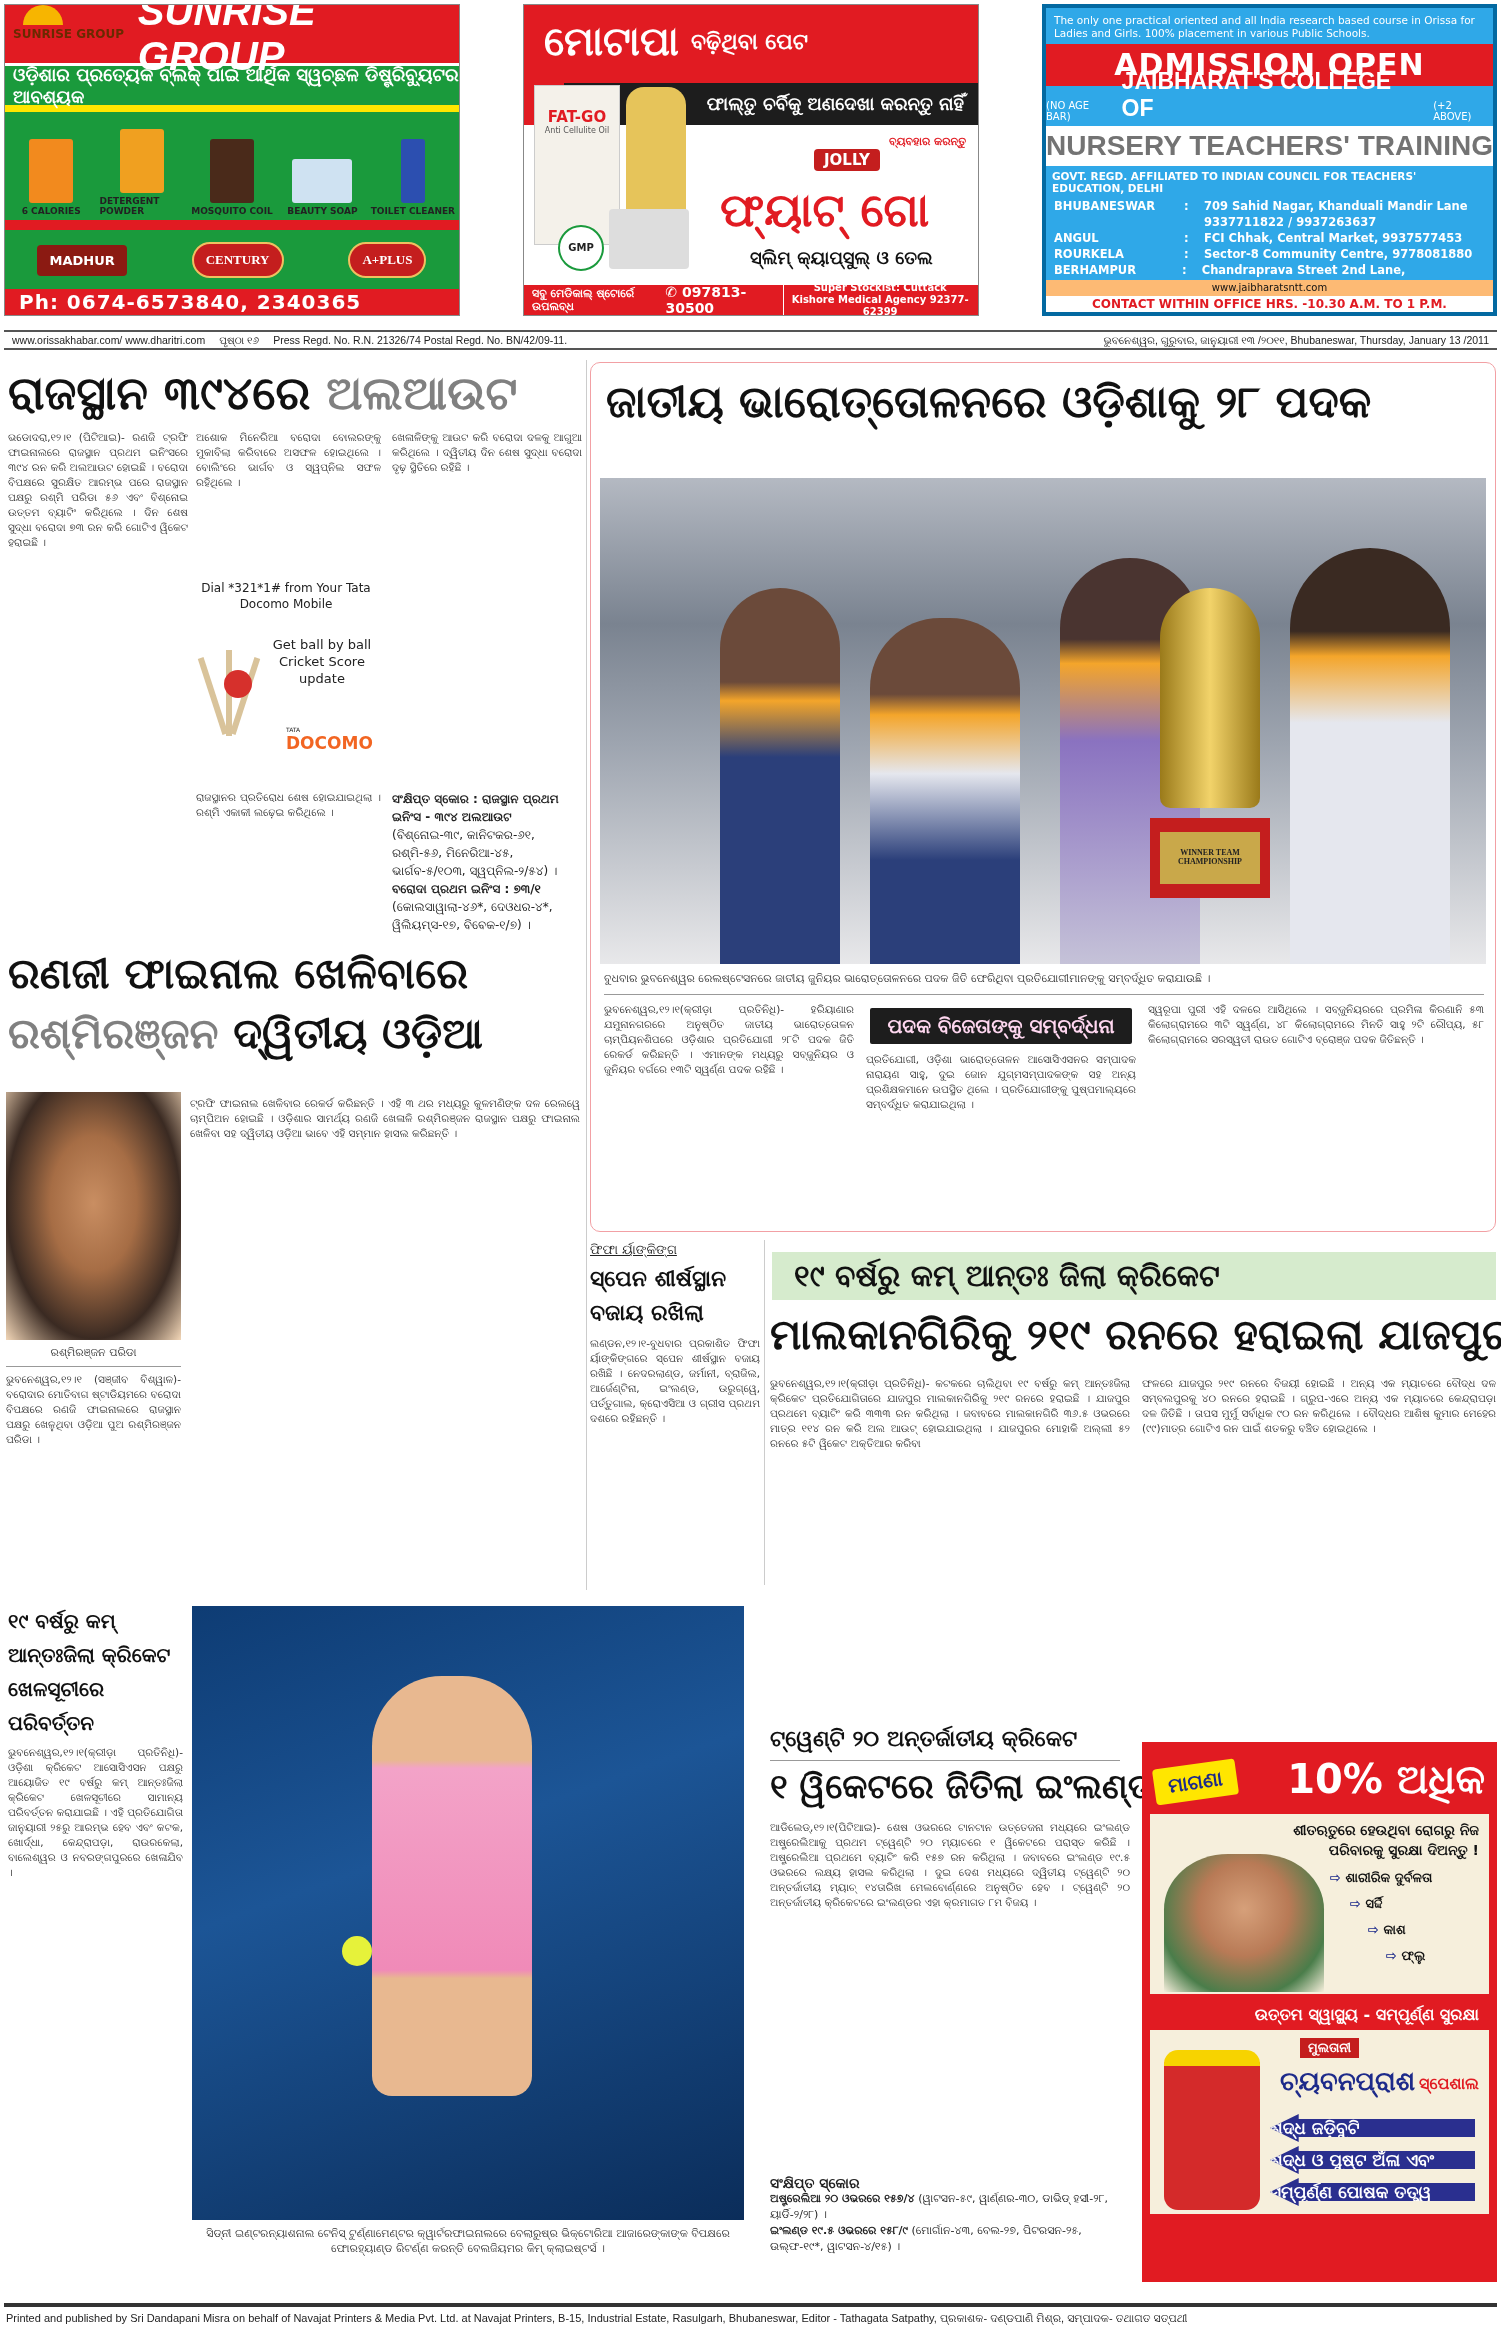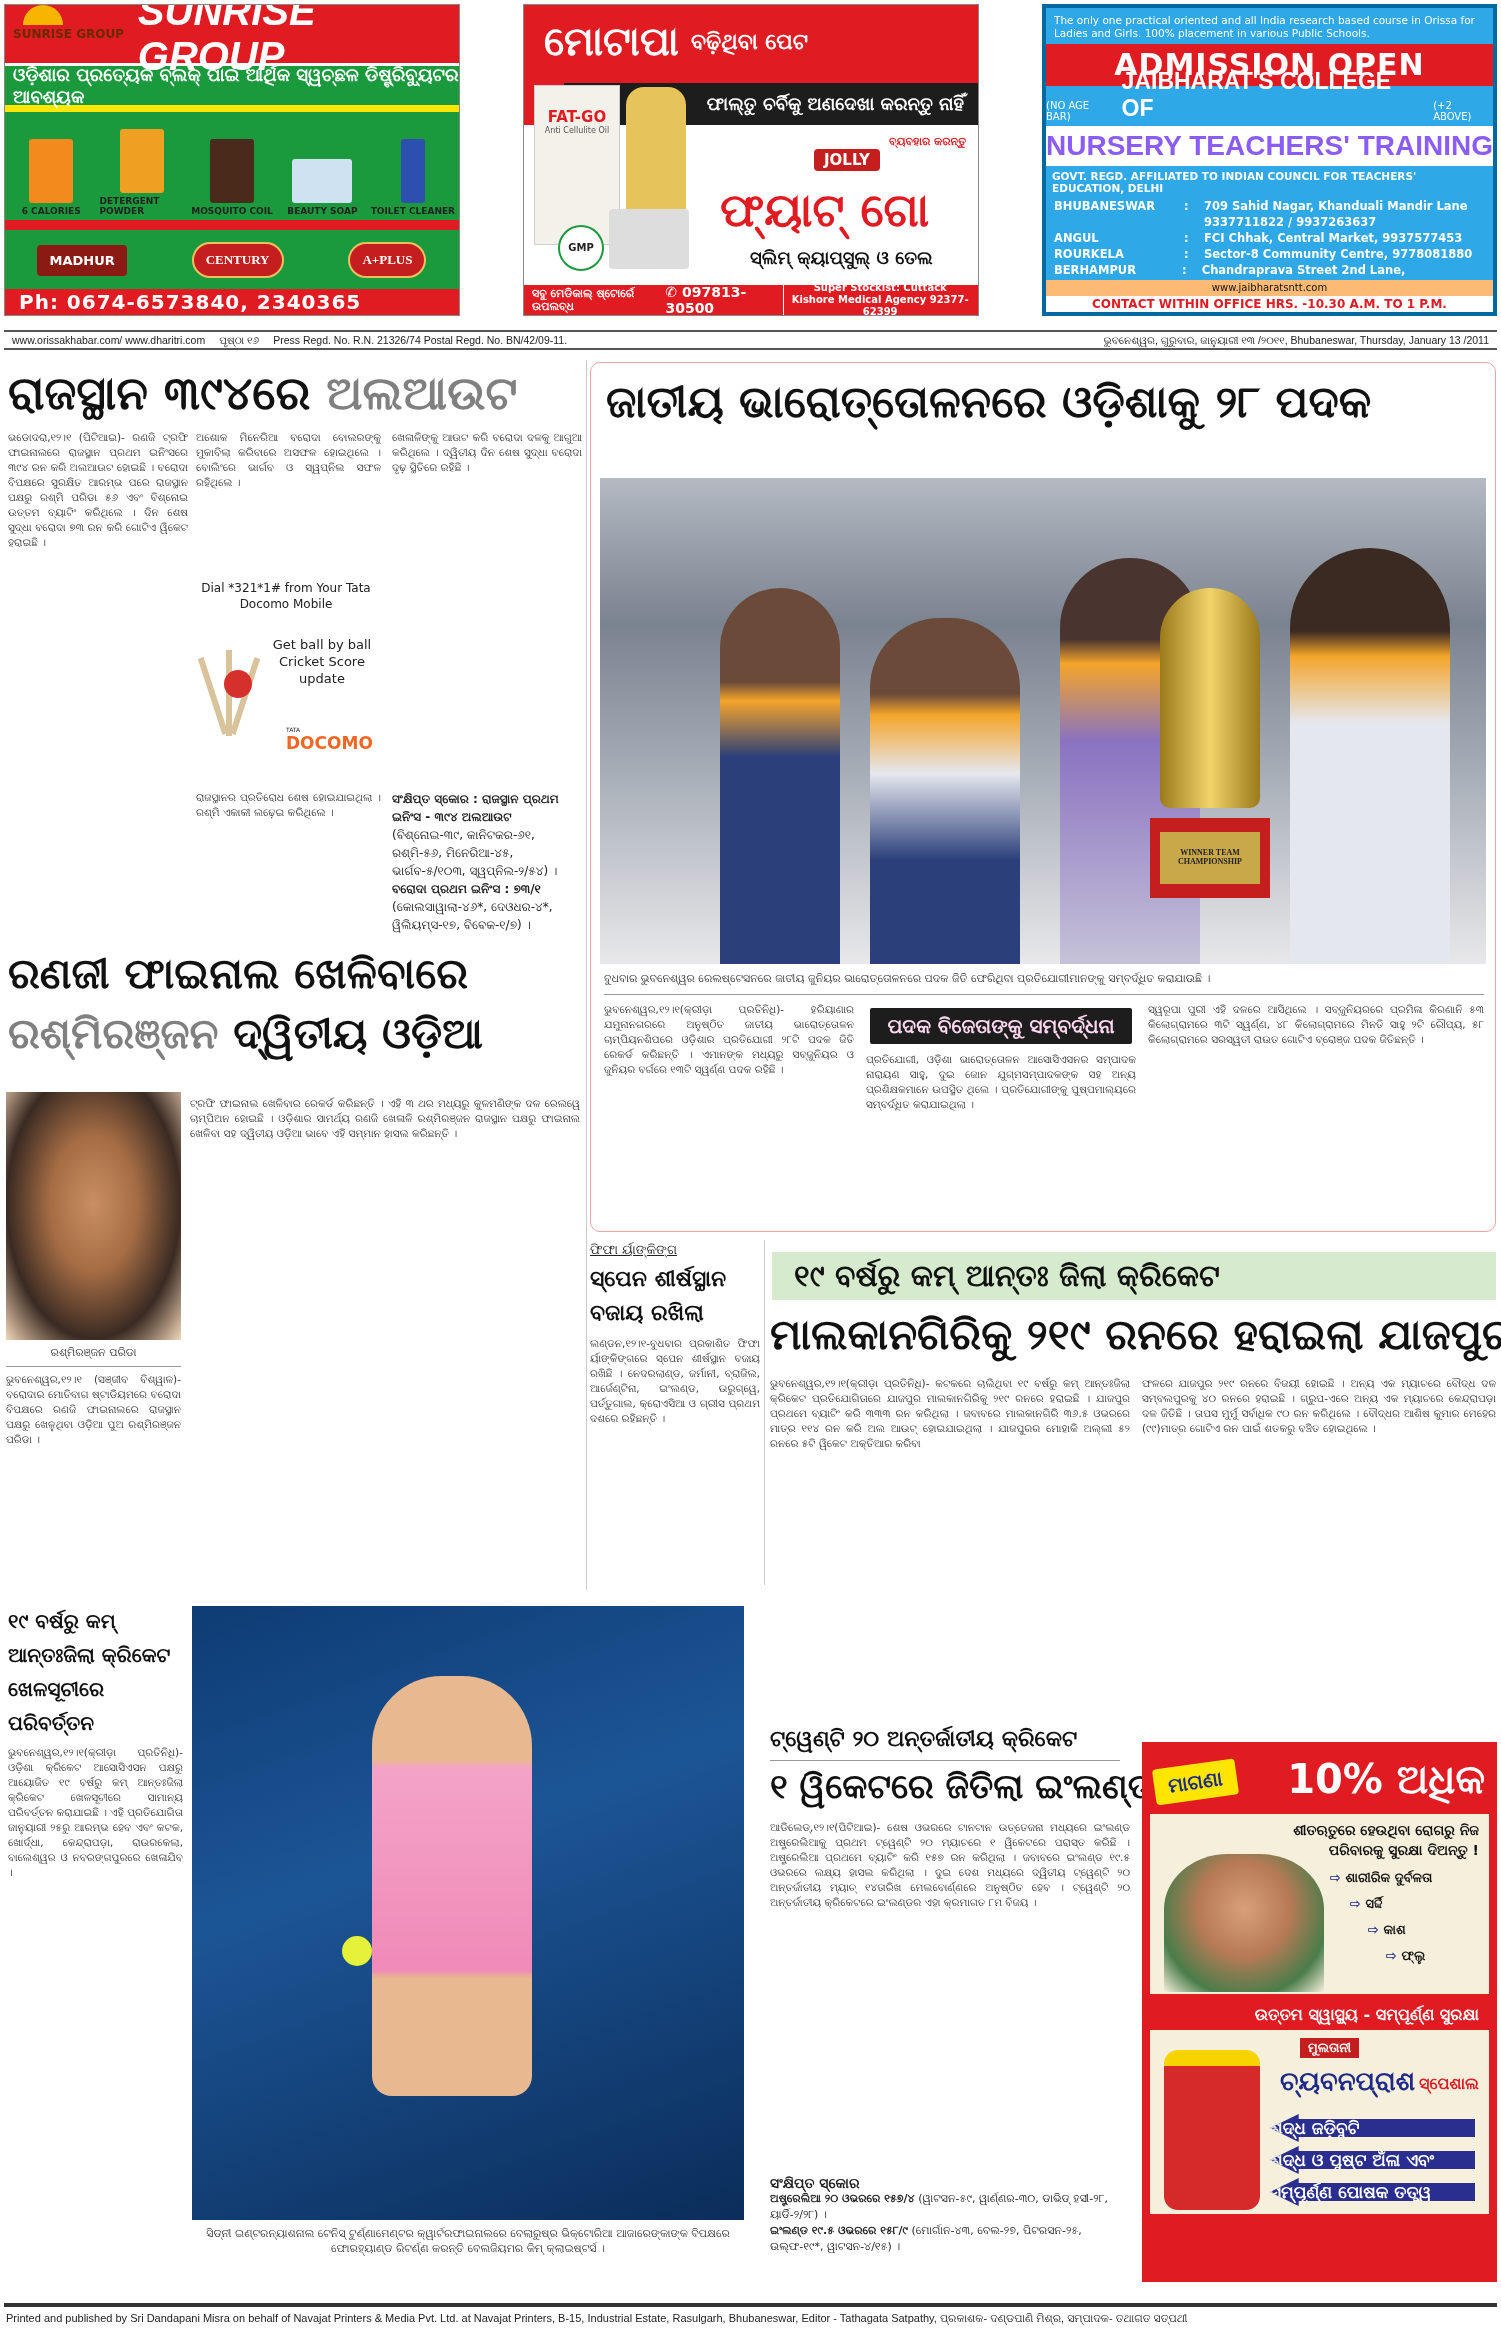--- a/index.html
+++ b/index.html
@@ -42,21 +42,21 @@
   .ad2 .foot { position: absolute; left: 0; right: 0; bottom: 0; height: 30px; background: #e11b22; color: #fff; font-size: 11px; font-weight: bold; display: flex; align-items: center; padding: 0 8px; gap: 8px; }
   .ad2 .foot .num { font-size: 14px; }
   .ad2 .foot .stock { border-left: 1px solid #fff; padding-left: 6px; font-size: 10px; line-height: 12px; text-align: center; }
 
   .ad3 { left: 1042px; width: 455px; background: #2fa8e8; border: 4px solid #0369a1; }
   .ad3 .intro { color: #fff; font-size: 10.5px; padding: 6px 8px; line-height: 13px; height: 36px; }
   .ad3 .adm { background: #e11b22; color: #fff; font-size: 30px; font-weight: bold; text-align: center; height: 42px; line-height: 42px; letter-spacing: 1px; }
   .ad3 .coll { color: #fff; height: 40px; display: flex; align-items: flex-end; justify-content: center; gap: 5px; padding-bottom: 4px; }
   .ad3 .coll .sm { font-size: 10px; }
   .ad3 .coll .bg { font-size: 23px; font-weight: bold; font-family: "Liberation Sans", sans-serif; }
-  .ad3 .ntt { background: #fff; color: #8b5cf6; font-size: 28px; font-weight: bold; font-family: "Liberation Sans", sans-serif; text-align: center; height: 40px; line-height: 40px; }
+  .ad3 .ntt { background: #fff; color: #737373; font-size: 28px; font-weight: bold; font-family: "Liberation Sans", sans-serif; text-align: center; height: 40px; line-height: 40px; }
   .ad3 .govt { color: #fff; font-size: 10.5px; font-weight: bold; padding: 4px 6px; }
   .ad3 .addr { color: #fff; font-size: 11.5px; font-weight: bold; padding: 0 8px; line-height: 16px; }
   .ad3 .addr .r { display: flex; }
   .ad3 .addr .c { width: 130px; }
   .ad3 .addr .k { width: 20px; }
   .ad3 .web { position: absolute; left: 0; right: 0; bottom: 16px; background: #fdba74; color: #111; text-align: center; font-size: 10px; height: 16px; line-height: 16px; }
   .ad3 .contact { position: absolute; left: 0; right: 0; bottom: 0; background: #fff; color: #e11b22; text-align: center; font-size: 12px; font-weight: bold; height: 16px; line-height: 16px; }
 
   
   .mast { position: absolute; top: 330px; left: 4px; right: 4px; height: 20px; border-top: 2px solid #555; border-bottom: 2px solid #555; font-size: 10.5px; color: #222; display: flex; align-items: center; padding: 0 8px; font-family: "Liberation Sans", sans-serif; }

